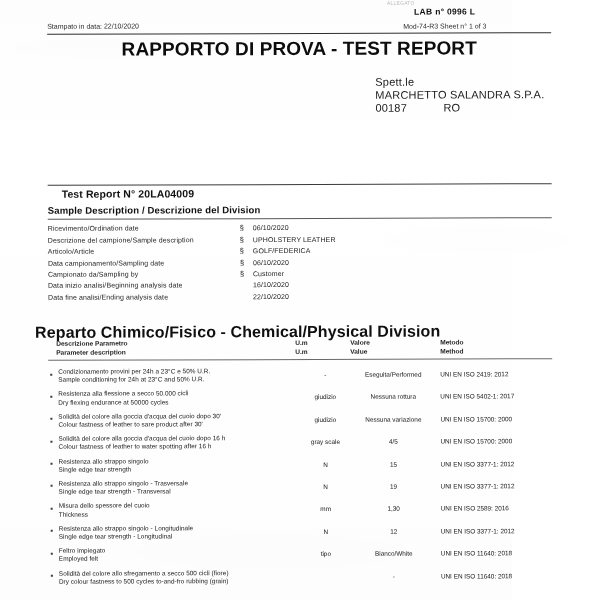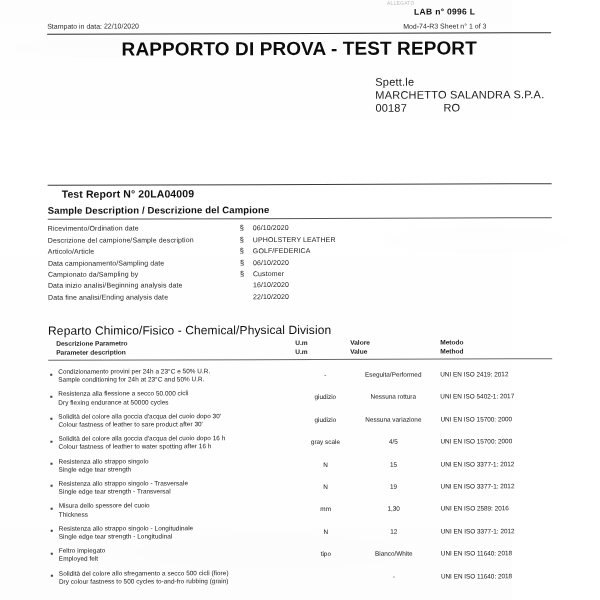--- a/index.html
+++ b/index.html
@@ -156,23 +156,23 @@
     align-items: baseline;
     height: 11.6px;
     letter-spacing: .1px;
   }
   .sample-label { width: 192px; }
   .sample-mark  { width: 13px; font-size: 7.5px; }
   .sample-value { white-space: nowrap; }
 
   
   #division-title {
-    left: 48px; top: 323px;
-    font-size: 12px;
-    font-weight: normal;
+    left: 35px; top: 323px;
+    font-size: 16px;
+    font-weight: bold;
     letter-spacing: .1px;
   }
   .col-head {
     position: absolute;
     top: 339px;
     font-size: 6.6px;
     font-weight: bold;
     line-height: 8.6px;
     color: #1e1e1e;
     white-space: nowrap;
@@ -252,21 +252,21 @@
       <div>MARCHETTO SALANDRA S.P.A.</div>
       <div class="addr-cap-row">
         <span class="addr-cap">00187</span>
         <span>RO</span>
       </div>
     </div>
 
     <div class="report-no">Test Report N° 20LA04009</div>
     <div class="rule-2"></div>
 
-    <div class="sec-title" id="sample-title">Sample Description / Descrizione del Campione</div>
+    <div class="sec-title" id="sample-title">Sample Description / Descrizione del Division</div>
     <div class="rule-3"></div>
     <div class="sample-table" id="sample-rows">
         <div class="sample-row">
           <span class="sample-label">Ricevimento/Ordination date</span>
           <span class="sample-mark">§</span>
           <span class="sample-value">06/10/2020</span>
         </div>
         <div class="sample-row">
           <span class="sample-label">Descrizione del campione/Sample description</span>
           <span class="sample-mark">§</span>

